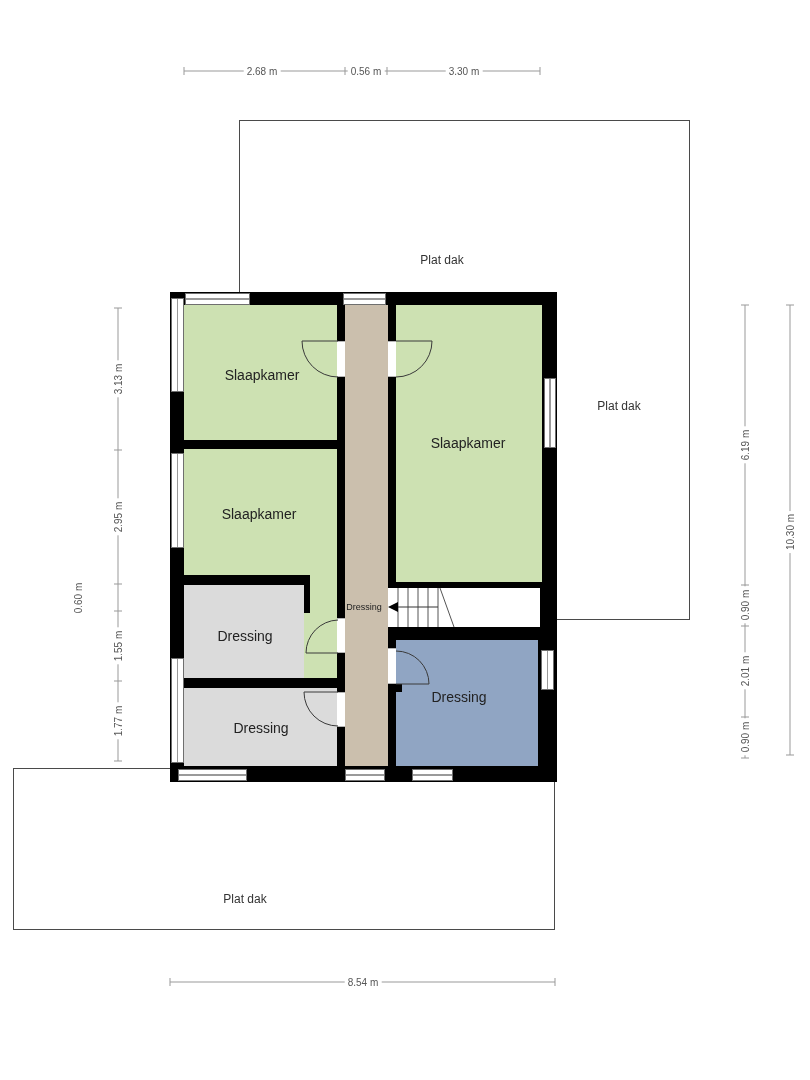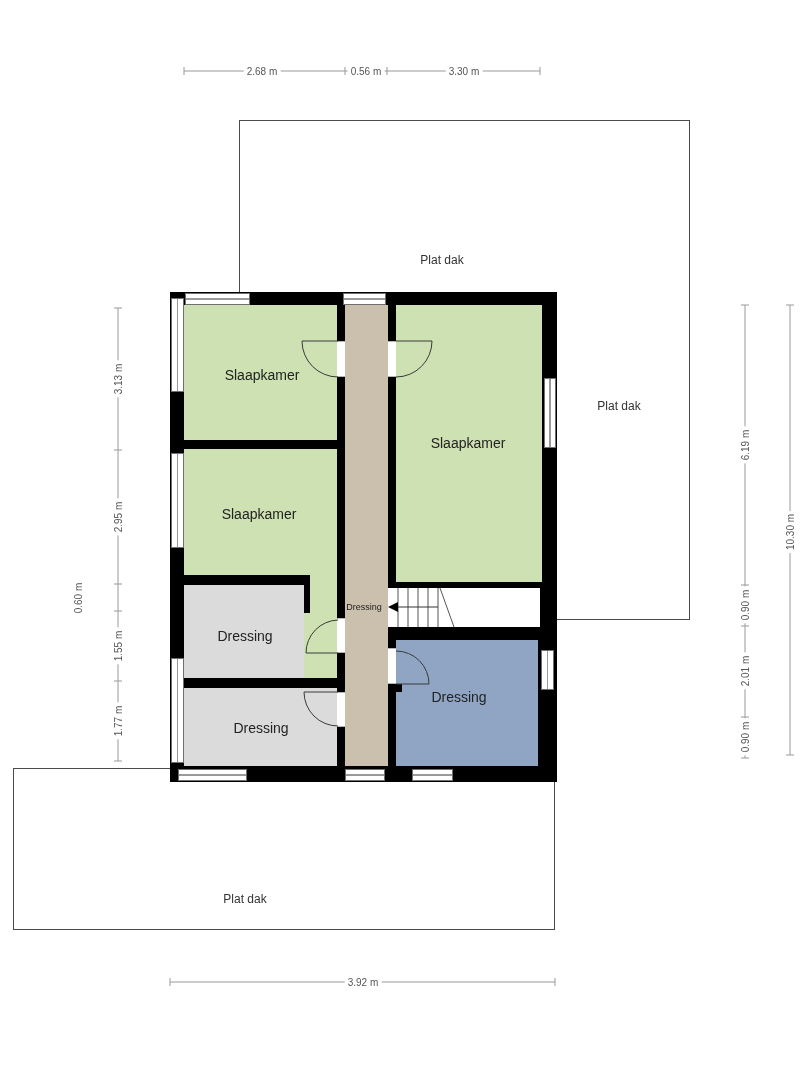--- a/index.html
+++ b/index.html
@@ -103,21 +103,21 @@
   <div class="room-label" style="left:259px;top:514px;">Slaapkamer</div>
   <div class="room-label" style="left:468px;top:443px;">Slaapkamer</div>
   <div class="room-label" style="left:245px;top:636px;">Dressing</div>
   <div class="room-label" style="left:261px;top:728px;">Dressing</div>
   <div class="room-label" style="left:364px;top:607px;font-size:9px;">Dressing</div>
   <div class="room-label" style="left:459px;top:697px;">Dressing</div>
 
   <div class="dim" style="left:262px;top:71px;">2.68 m</div>
   <div class="dim" style="left:366px;top:71px;">0.56 m</div>
   <div class="dim" style="left:464px;top:71px;">3.30 m</div>
-  <div class="dim" style="left:363px;top:982px;">3.92 m</div>
+  <div class="dim" style="left:363px;top:982px;">8.54 m</div>
   <div class="dim rot" style="left:118px;top:379px;">3.13 m</div>
   <div class="dim rot" style="left:118px;top:517px;">2.95 m</div>
   <div class="dim rot" style="left:78px;top:598px;">0.60 m</div>
   <div class="dim rot" style="left:118px;top:646px;">1.55 m</div>
   <div class="dim rot" style="left:118px;top:721px;">1.77 m</div>
   <div class="dim rot" style="left:745px;top:445px;">6.19 m</div>
   <div class="dim rot" style="left:745px;top:605px;">0.90 m</div>
   <div class="dim rot" style="left:745px;top:671px;">2.01 m</div>
   <div class="dim rot" style="left:745px;top:737px;">0.90 m</div>
   <div class="dim rot" style="left:790px;top:532px;">10.30 m</div>

